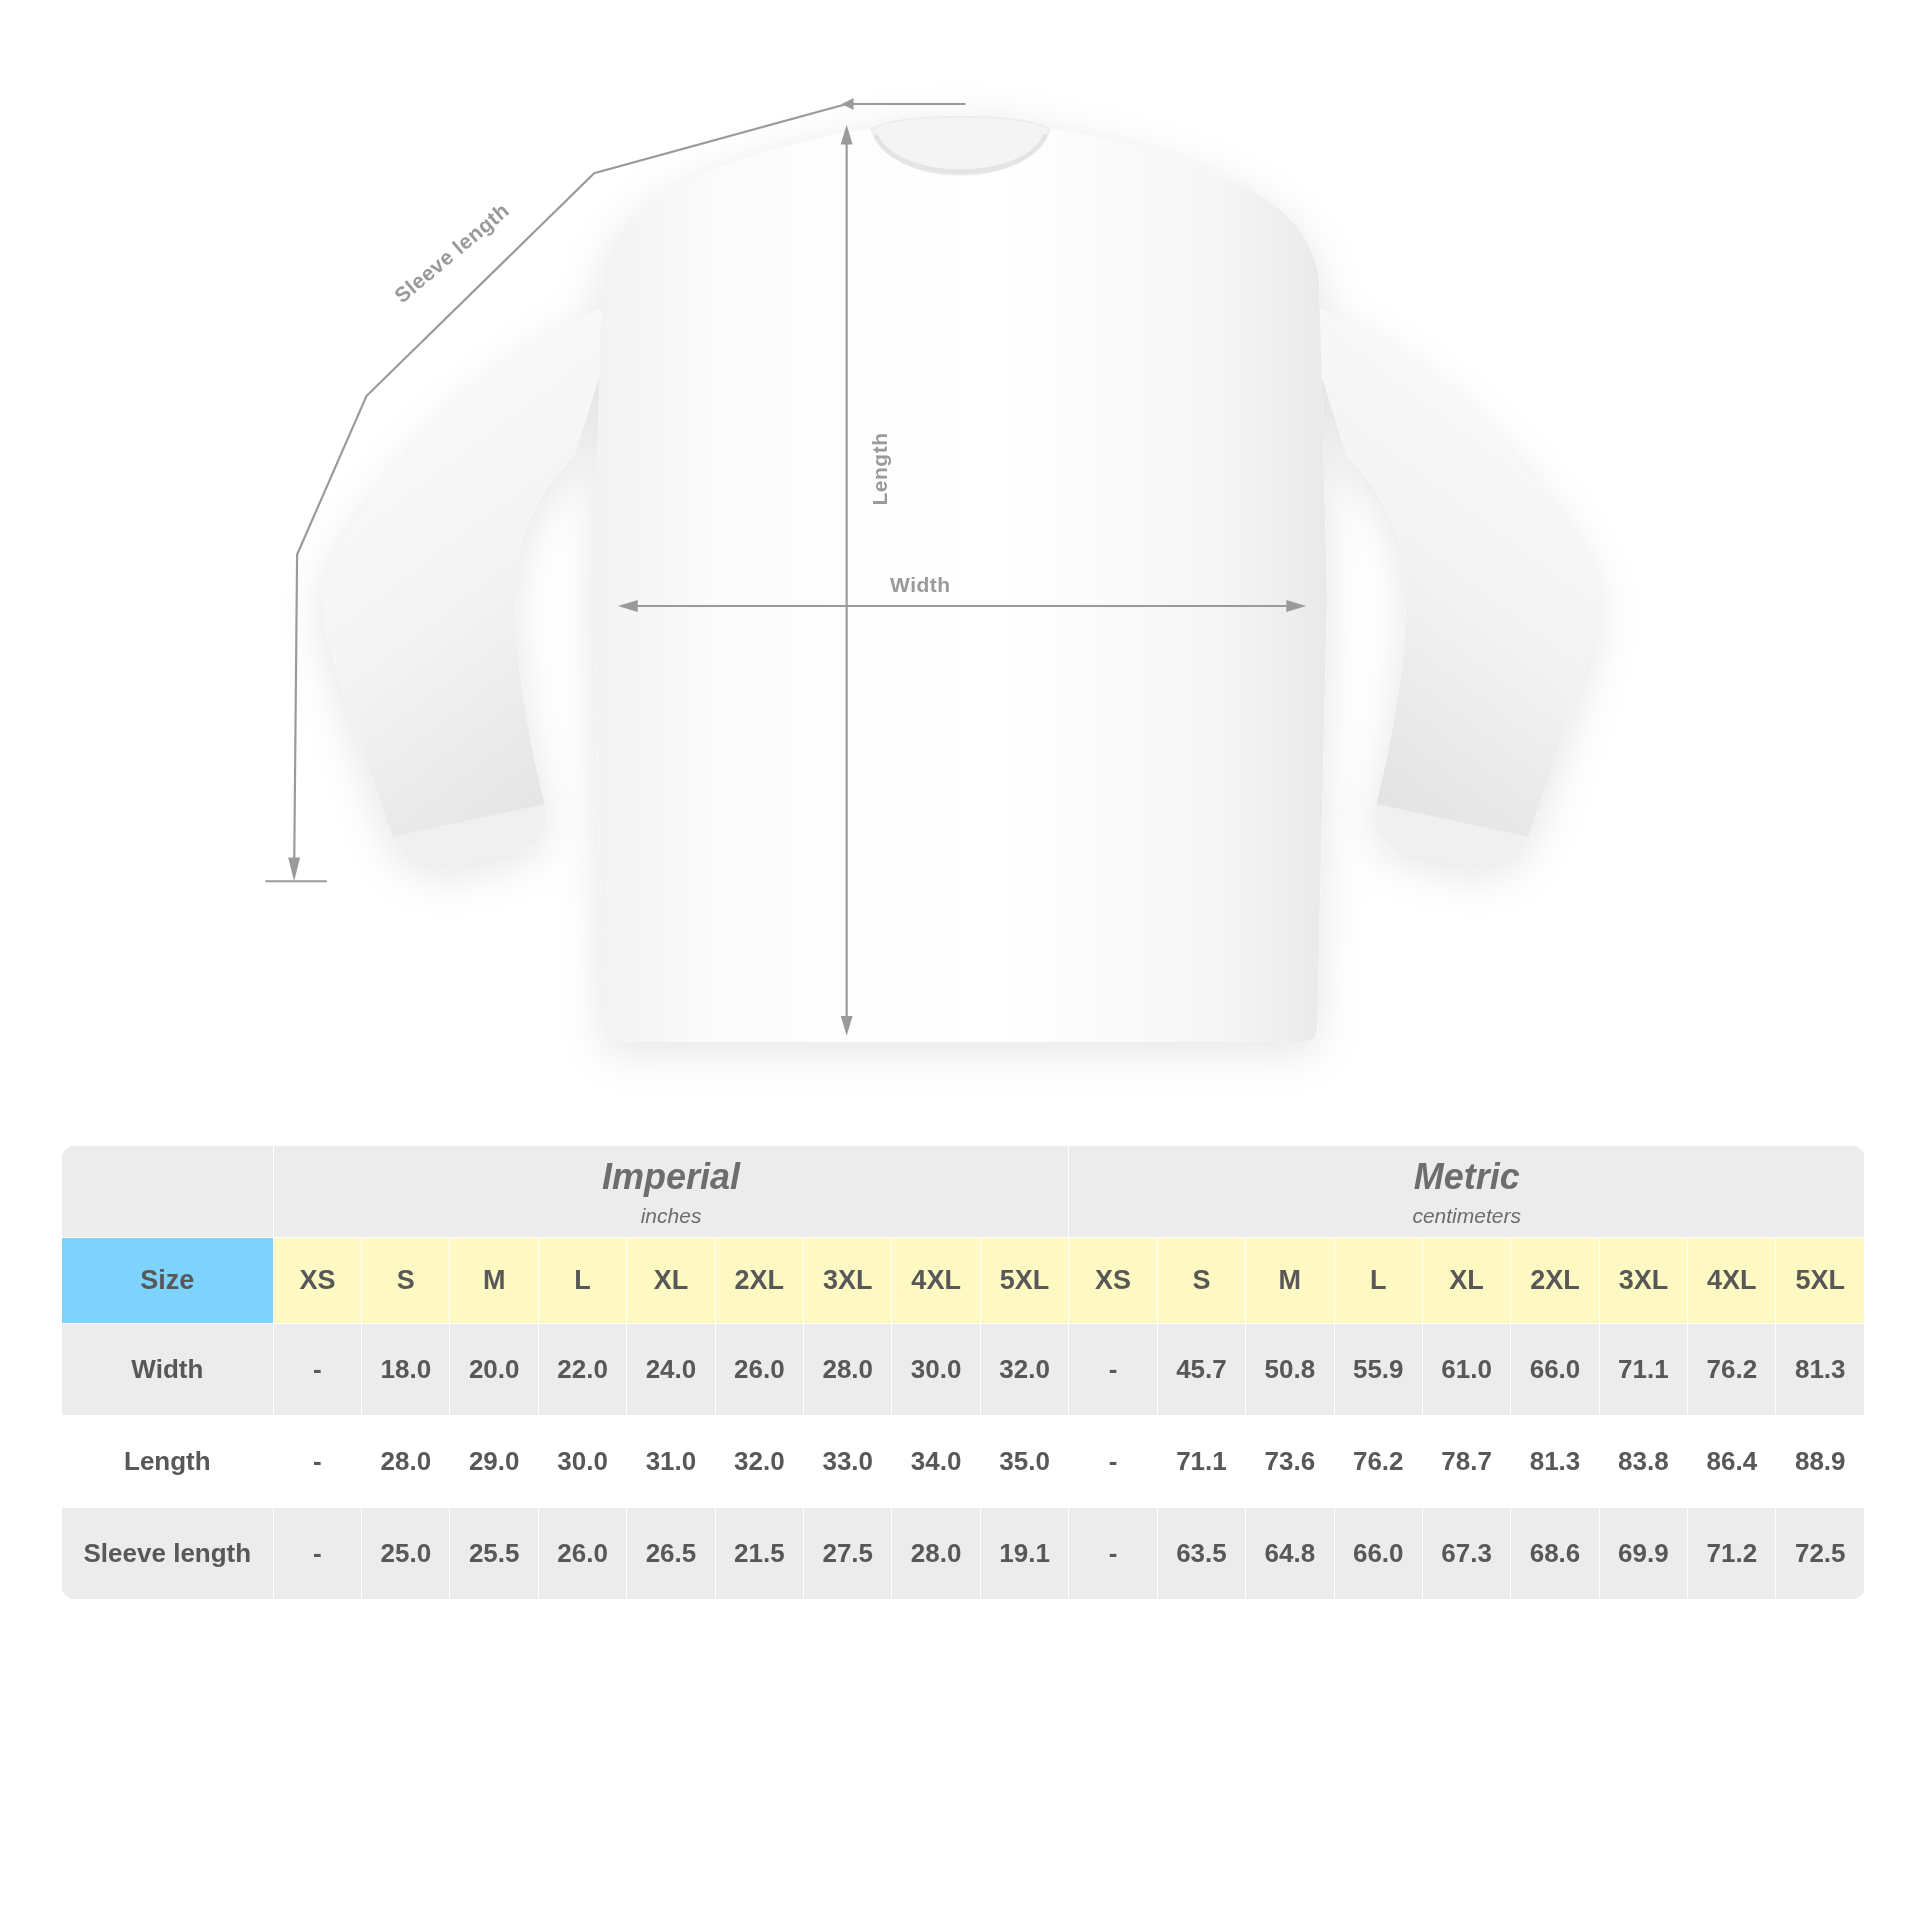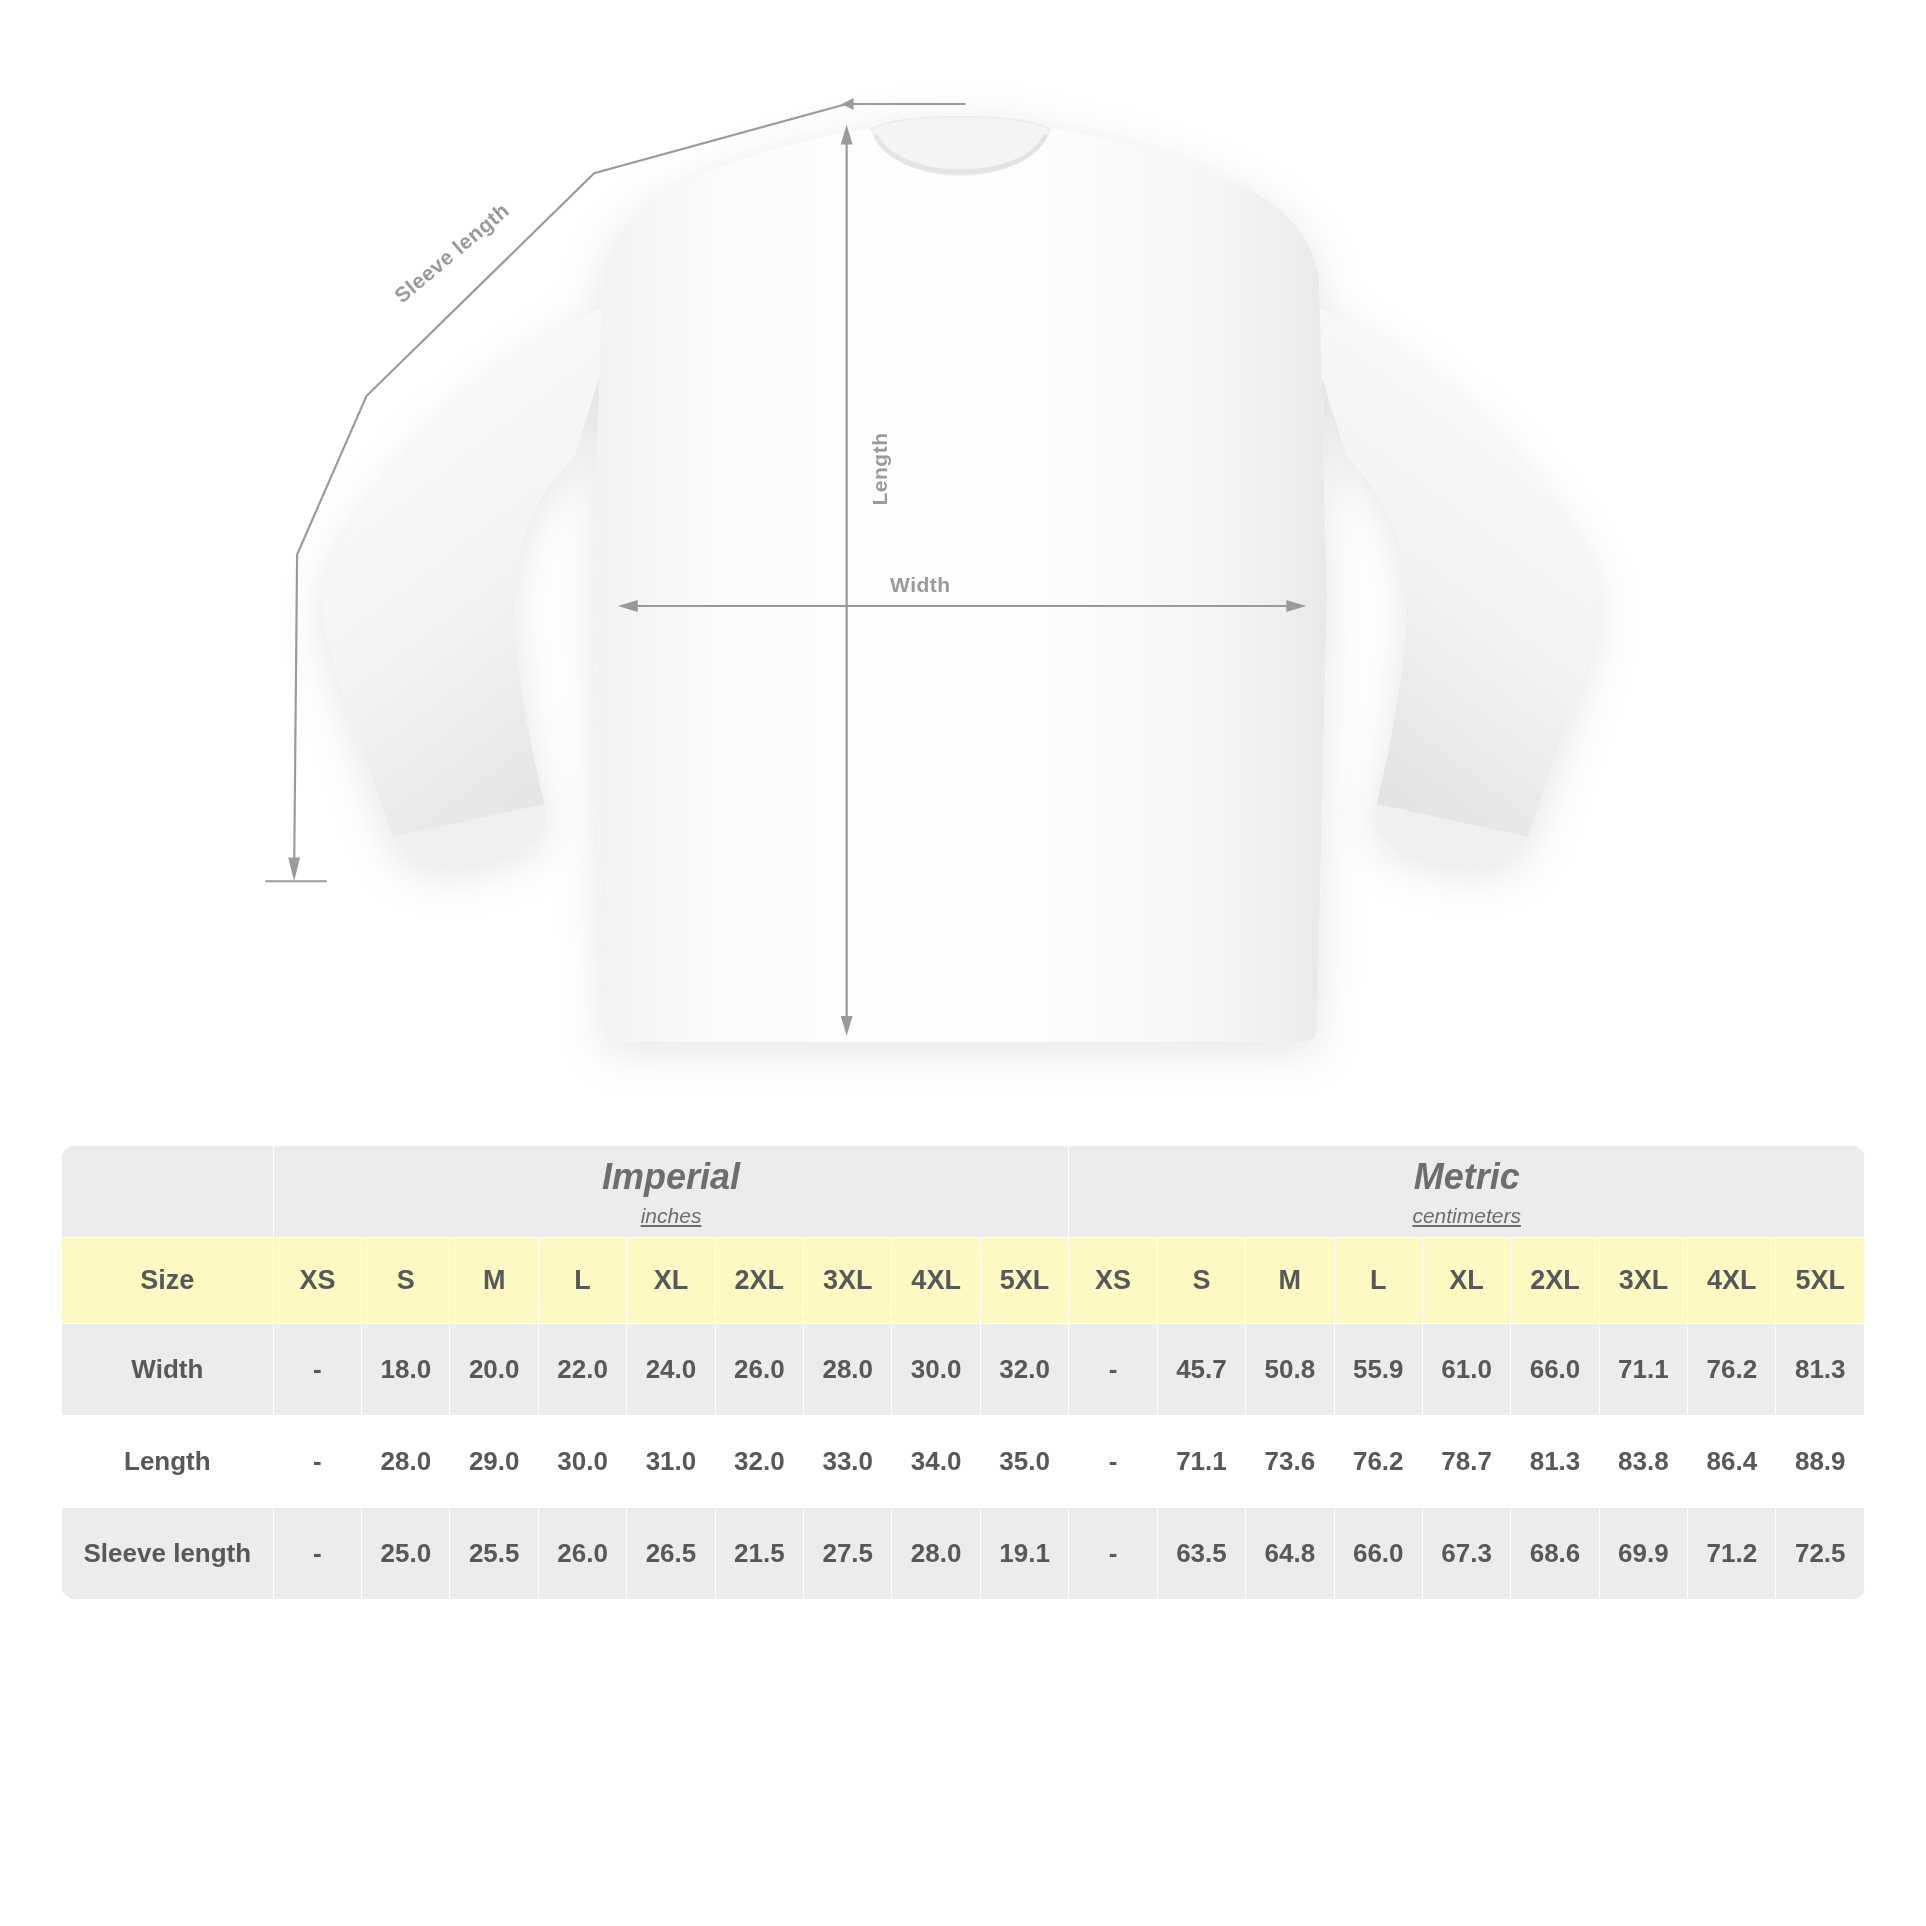--- a/index.html
+++ b/index.html
@@ -104,33 +104,32 @@
     color: #6d6d6d;
     display: block;
   }
   .unit-head .u-sub {
     font-size: 21px;
     font-style: italic;
     font-weight: normal;
     color: #6d6d6d;
     display: block;
     margin-top: 6px;
-    text-decoration: underline;
   }
   .corner-cell {
     background: #ececec;
   }
   tr.head-row td {
     background: #fef9c3;
     font-size: 27px;
     color: #585858;
     height: 85px;
   }
   tr.head-row td.rowlabel {
-    background: #fef9c3;
+    background: #7dd3fc;
   }
   tr.data-row td {
     background: #ffffff;
   }
   tr.data-row.alt td {
     background: #ececec;
   }
   td.rowlabel {
     font-size: 27px;
     color: #585858;

